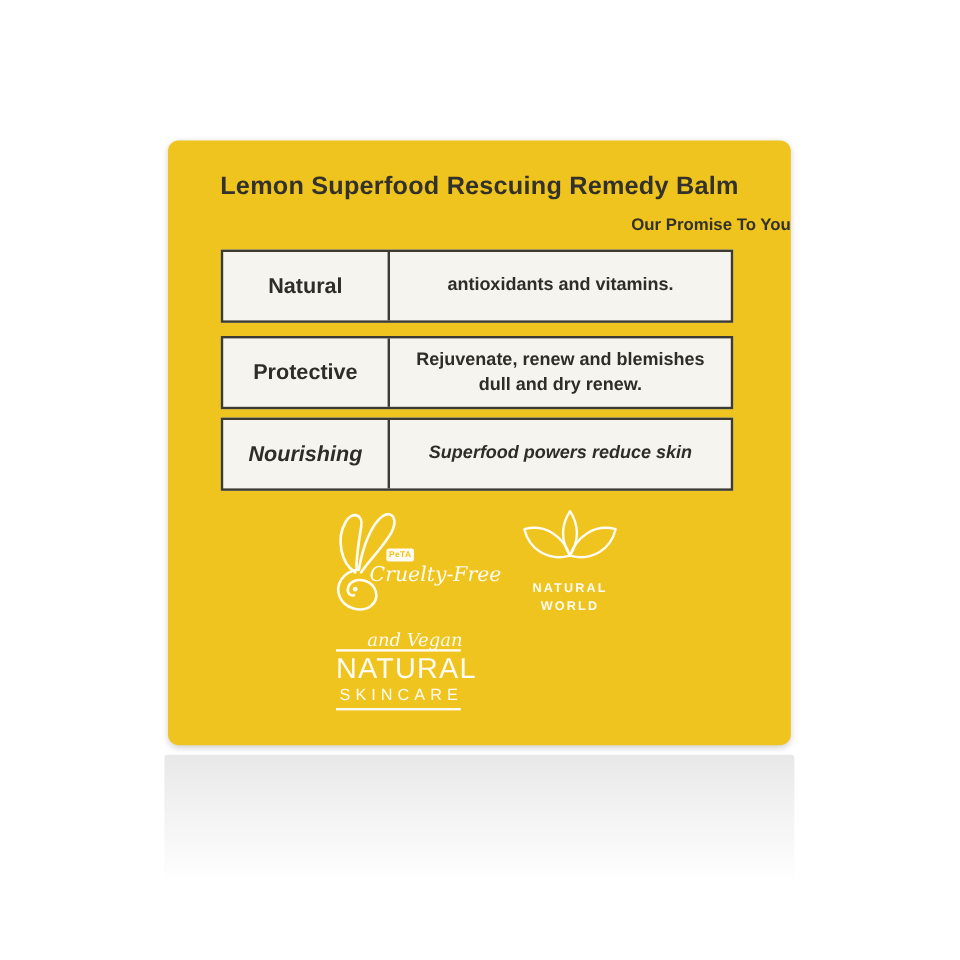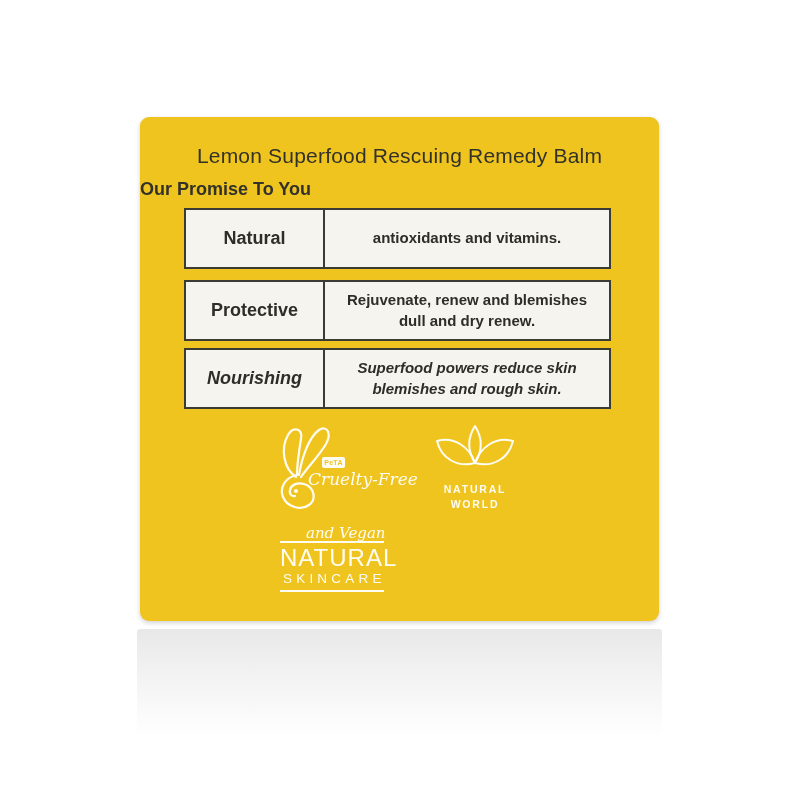--- a/index.html
+++ b/index.html
@@ -10,23 +10,23 @@
   .panel{position:absolute;left:140px;top:117px;width:519px;height:504px;
          background:#F0C41E;border-radius:9px;
          box-shadow:0 2px 5px rgba(0,0,0,0.18);}
 
   
   .reflection{position:absolute;left:137px;top:629px;width:525px;height:108px;
          background:linear-gradient(to bottom,#e8e8e8 0%,#f3f3f3 45%,rgba(255,255,255,0) 100%);
          border-radius:3px;filter:blur(0.6px);}
 
   .title{position:absolute;left:0;right:0;top:27px;text-align:center;
-         font-size:21px;font-weight:normal;color:#32312a;letter-spacing:0.2px;}
-  .subtitle{position:absolute;left:0;right:0;top:62px;text-align:left;
-         font-size:18px;font-weight:bold;color:#32312a;}
+         font-size:21px;font-weight:bold;color:#32312a;letter-spacing:0.2px;}
+  .subtitle{position:absolute;left:0;right:0;top:62px;text-align:right;
+         font-size:14px;font-weight:bold;color:#32312a;}
 
   
   .prow{position:absolute;left:44px;width:427px;height:61px;box-sizing:border-box;
         border:2px solid #3b3a33;background:#f5f4ef;display:flex;align-items:stretch;}
   .prow.r1{top:91px;} .prow.r2{top:163px;} .prow.r3{top:231px;font-style:italic;}
   .prow .plabel{width:139px;box-sizing:border-box;border-right:2px solid #3b3a33;
         display:flex;align-items:center;justify-content:center;
         font-size:18px;font-weight:bold;color:#2e2d27;}
   .prow .pdesc{flex:1;display:flex;flex-direction:column;align-items:center;justify-content:center;
         font-size:15px;font-weight:bold;color:#2e2d27;line-height:1.34;text-align:center;}
@@ -78,21 +78,20 @@
       <div class="pdesc">
         <span>Rejuvenate, renew and blemishes</span>
         <span>dull and dry renew.</span>
       </div>
     </div>
 
     <div class="prow r3">
       <div class="plabel">Nourishing</div>
       <div class="pdesc">
         <span>Superfood powers reduce skin</span>
-        <span>blemishes and rough skin.</span>
       </div>
     </div>
 
     <div class="logo-peta">
       <svg class="bunny" width="58" height="86" viewBox="0 0 58 86">
         <path class="stroke" stroke-width="2.2" d="M20,52 C8,44 4,24 12,10 C17,1 27,3 25,14 C23,26 21,40 21,50"></path>
         <path class="stroke" stroke-width="2.2" d="M23,50 C26,32 33,12 43,5 C51,0 56,8 50,19 C43,31 30,44 25,52"></path>
         <path class="stroke" stroke-width="2.2" d="M21,50 C10,52 3,62 7,72 C11,82 25,86 33,80 C41,74 38,62 28,59 C21,57 15,60 14,65 C13,69 16,72 19,71"></path>
         <circle cx="20" cy="66" r="2" fill="rgba(255,255,255,0.95)"></circle>
       </svg>

